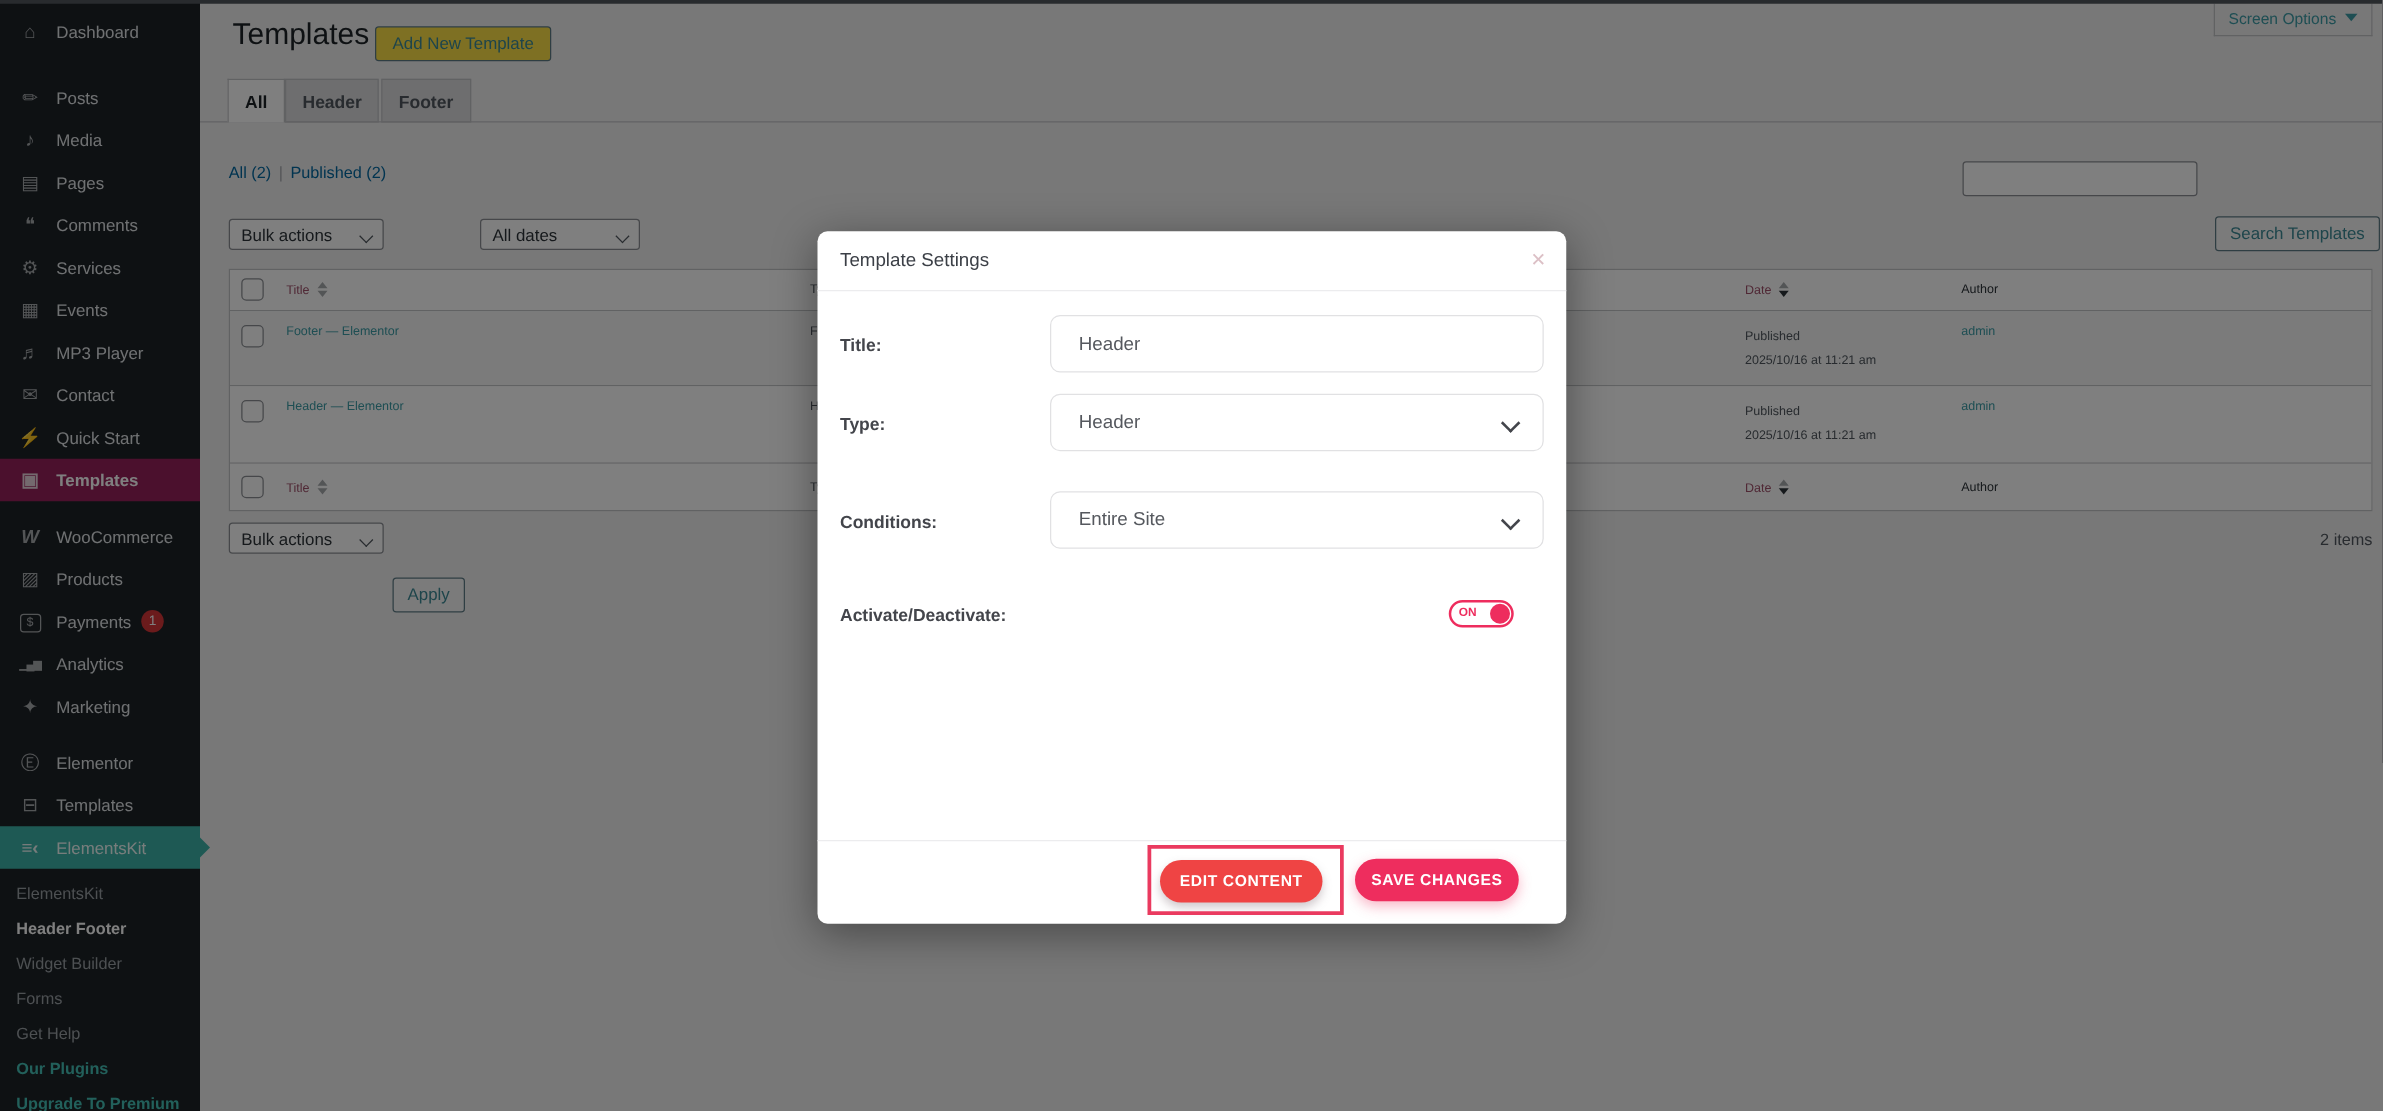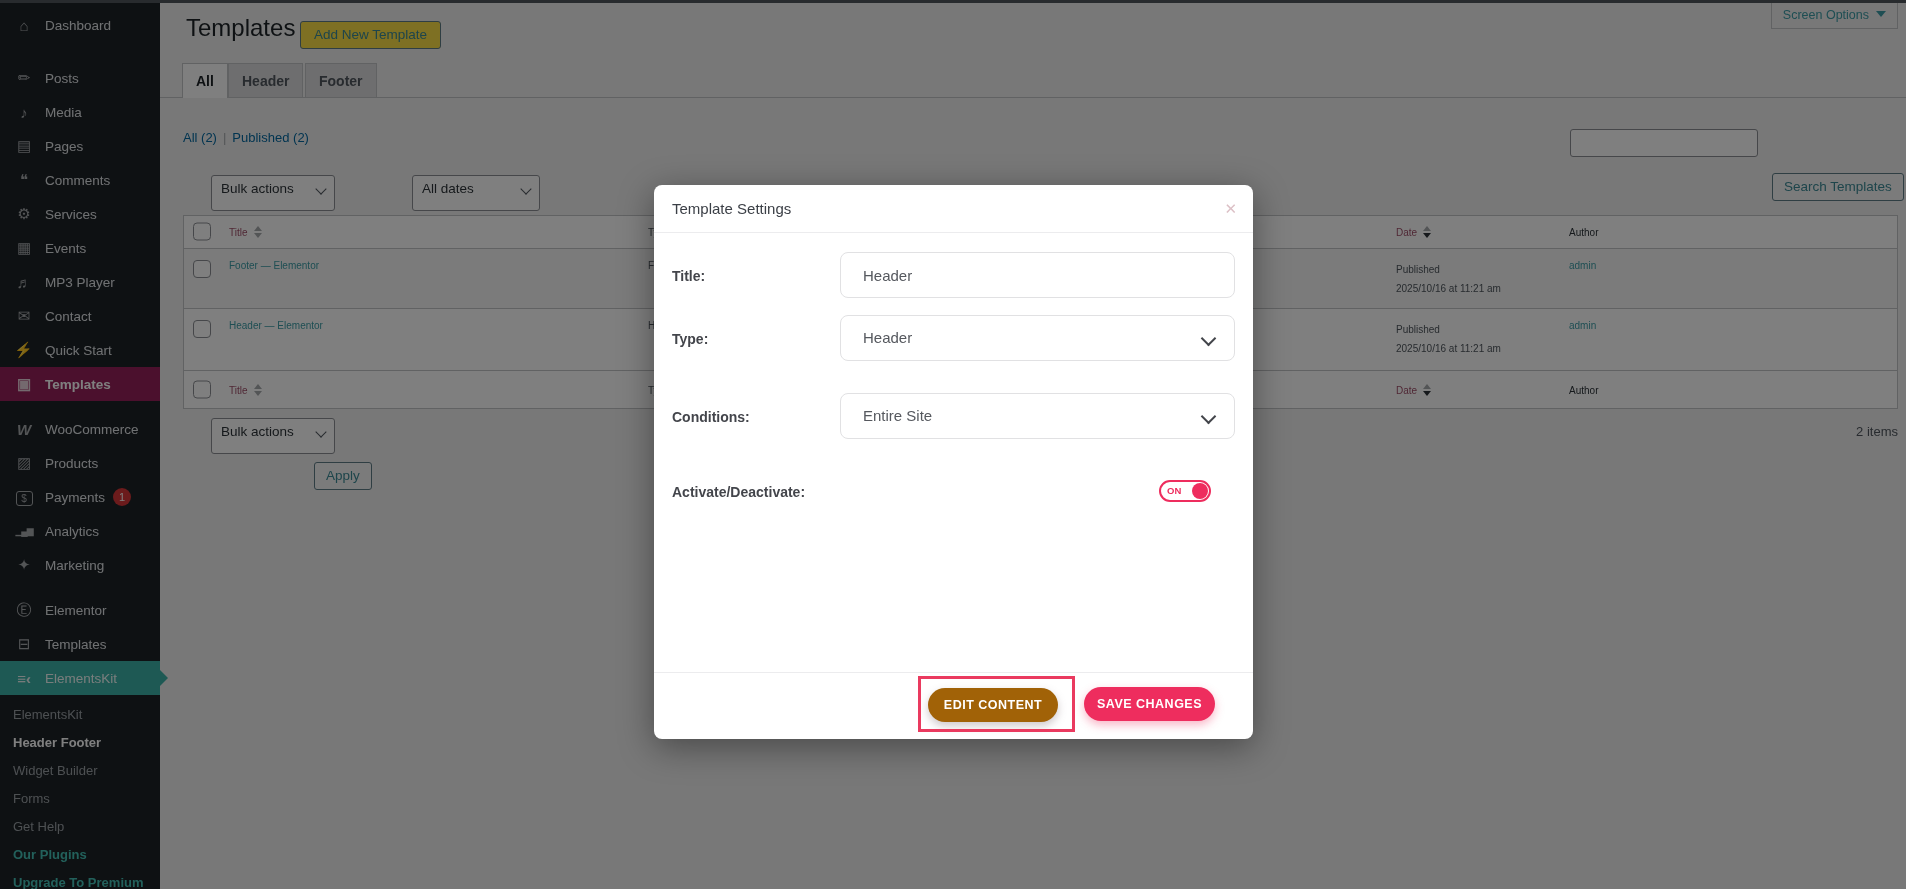--- a/index.html
+++ b/index.html
@@ -45,22 +45,22 @@
 
   .tab{position:absolute;top:63px;height:35px;line-height:34px;padding:0 13px;box-sizing:border-box;
       border:1px solid #c3c4c7;background:#dcdcde;color:#50575e;font-size:14px;font-weight:600;cursor:pointer;}
   .tab.active{background:#fff;border-bottom:none;color:#1d2327;z-index:2;}
   .tab-line{position:absolute;left:0;right:0;top:97px;border-bottom:1px solid #c3c4c7;}
 
   .views{position:absolute;left:23px;top:130px;font-size:13px;color:#646970;}
   .views a{color:#0369a1;text-decoration:none;cursor:pointer;}
   .views .sep{margin:0 6px;color:#a7aaad;}
 
-  .wp-select{position:absolute;height:36px;line-height:26px;box-sizing:border-box;background:#fff;
-      border:1px solid #8c8f94;border-radius:3px;color:#2c3338;font-size:13.5px;padding:0 28px 0 9px;cursor:pointer;margin-left:28px;}
+  .wp-select{position:absolute;height:25px;line-height:26px;box-sizing:border-box;background:#fff;
+      border:1px solid #8c8f94;border-radius:3px;color:#2c3338;font-size:13.5px;padding:0 28px 0 9px;cursor:pointer;}
   .wp-select .chev{position:absolute;right:9px;top:11px;width:7px;height:7px;
       border-right:1.8px solid #50575e;border-bottom:1.8px solid #50575e;transform:rotate(45deg);margin-top:-2px;}
   .wp-btn{position:absolute;height:28px;line-height:26px;box-sizing:border-box;padding:0 11px;
       background:#f6f7f7;border:1px solid #5f7c86;border-radius:3px;color:#3c8a96;font-size:13.5px;cursor:pointer;margin-top:44px;}
 
   .search-input{position:absolute;left:1410px;top:129px;width:188px;height:28px;box-sizing:border-box;
       border:1px solid #8c8f94;border-radius:3px;background:#fff;padding:0 8px;font-size:13px;
       font-family:"Liberation Sans",sans-serif;}
   .search-btn{left:1612px;top:129px;}
   .items-count{position:absolute;right:8px;font-size:13px;color:#50575e;}
@@ -108,21 +108,21 @@
       transform:rotate(45deg);}
   .toggle{position:absolute;left:505px;top:295px;width:52px;height:22px;box-sizing:border-box;
       border:2px solid #ee2d5e;border-radius:12px;background:#fff;cursor:pointer;}
   .toggle .on-label{position:absolute;left:6px;top:1px;font-size:9.5px;font-weight:bold;color:#ee2d5e;line-height:16px;}
   .toggle .knob{position:absolute;right:1px;top:1px;width:16px;height:16px;border-radius:50%;background:#ee2d5e;}
   .modal-footer-line{position:absolute;left:0;right:0;top:487px;border-top:1px solid #ececee;}
   .annotation-rect{position:absolute;left:264px;top:491px;width:157px;height:56px;box-sizing:border-box;
       border:3px solid #ea3a5f;z-index:5;pointer-events:none;}
   .btn-pill{position:absolute;height:34px;border:none;border-radius:17px;color:#fff;font-size:12.5px;
       font-weight:bold;letter-spacing:0.5px;cursor:pointer;font-family:"Liberation Sans",sans-serif;}
-  .btn-edit{left:274px;top:503px;width:130px;background:#a16207;box-shadow:0 4px 8px rgba(120,100,110,0.35);}
+  .btn-edit{left:274px;top:503px;width:130px;background:#ef4444;box-shadow:0 4px 8px rgba(120,100,110,0.35);}
   .btn-save{left:430px;top:502px;width:131px;background:#ee2d5e;box-shadow:0 4px 10px rgba(238,45,94,0.35);}
 </style>
 </head>
 <body>
 
 <div id="app">
 
   <div class="sidebar">
     <ul class="sb-menu">
       <li class="sb-item">

